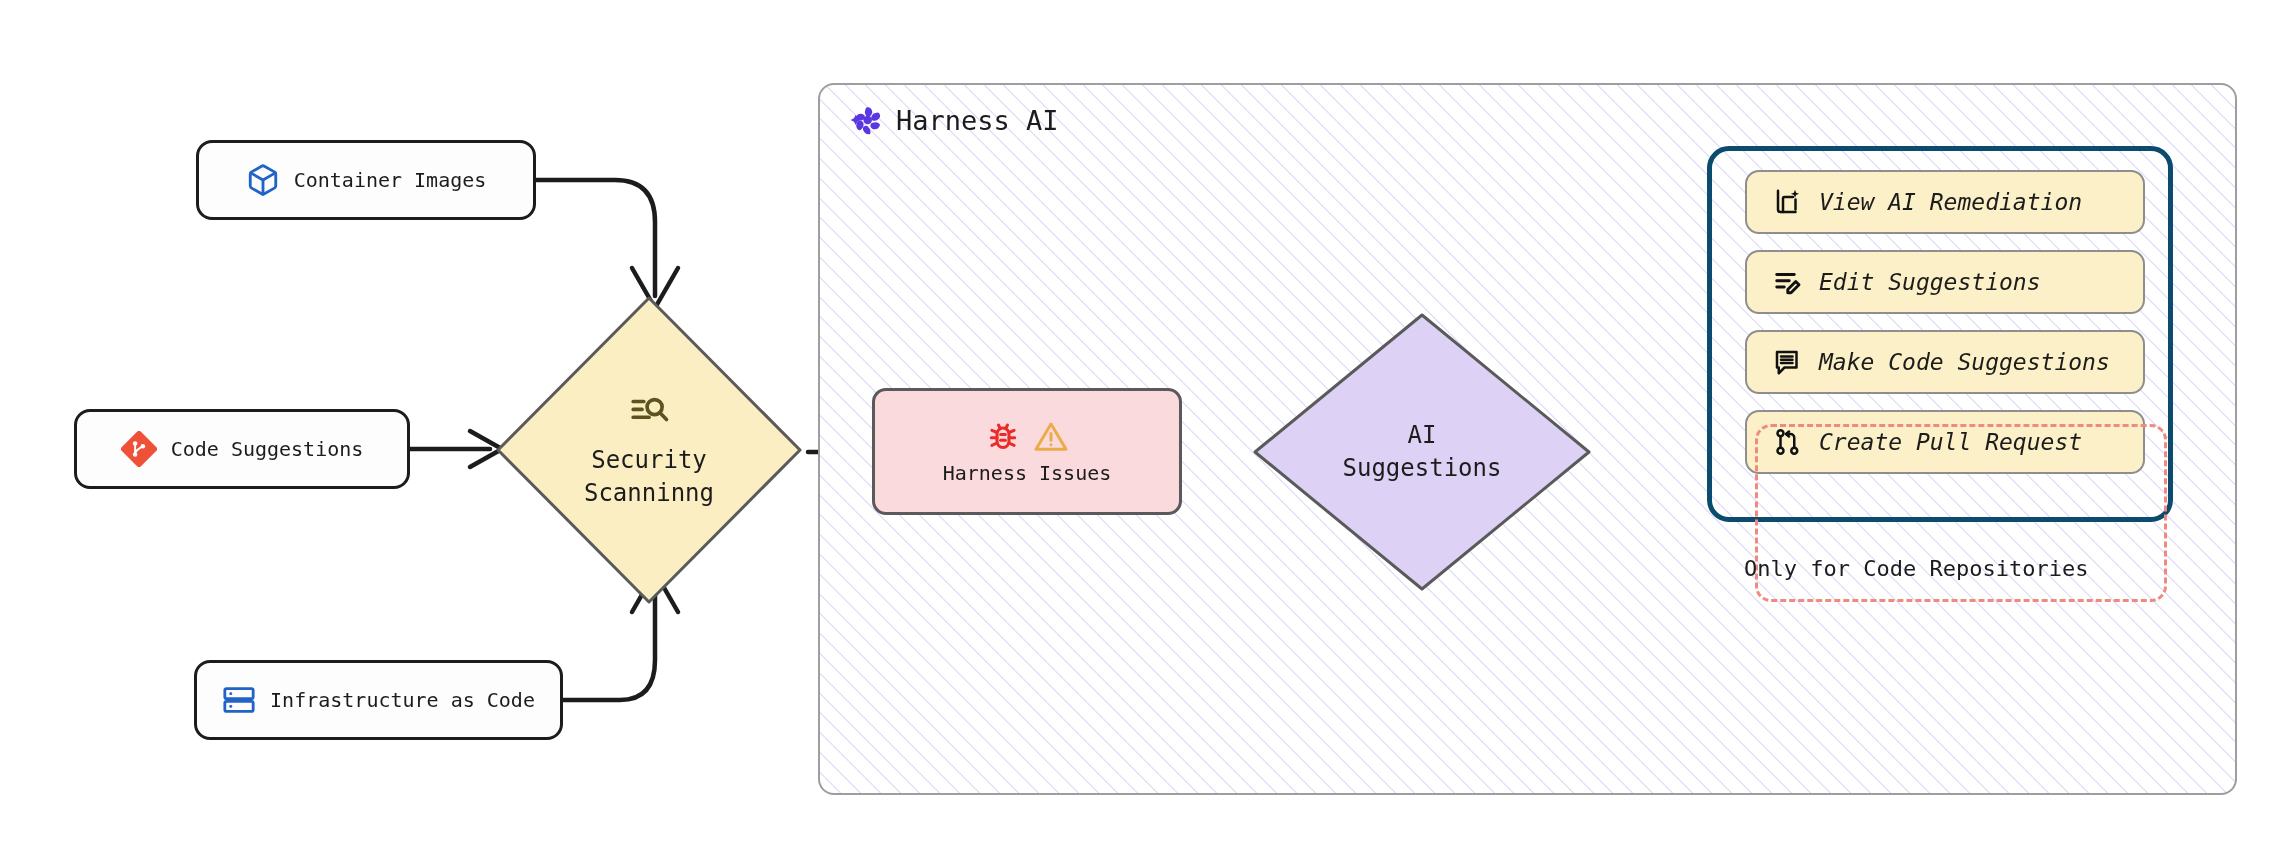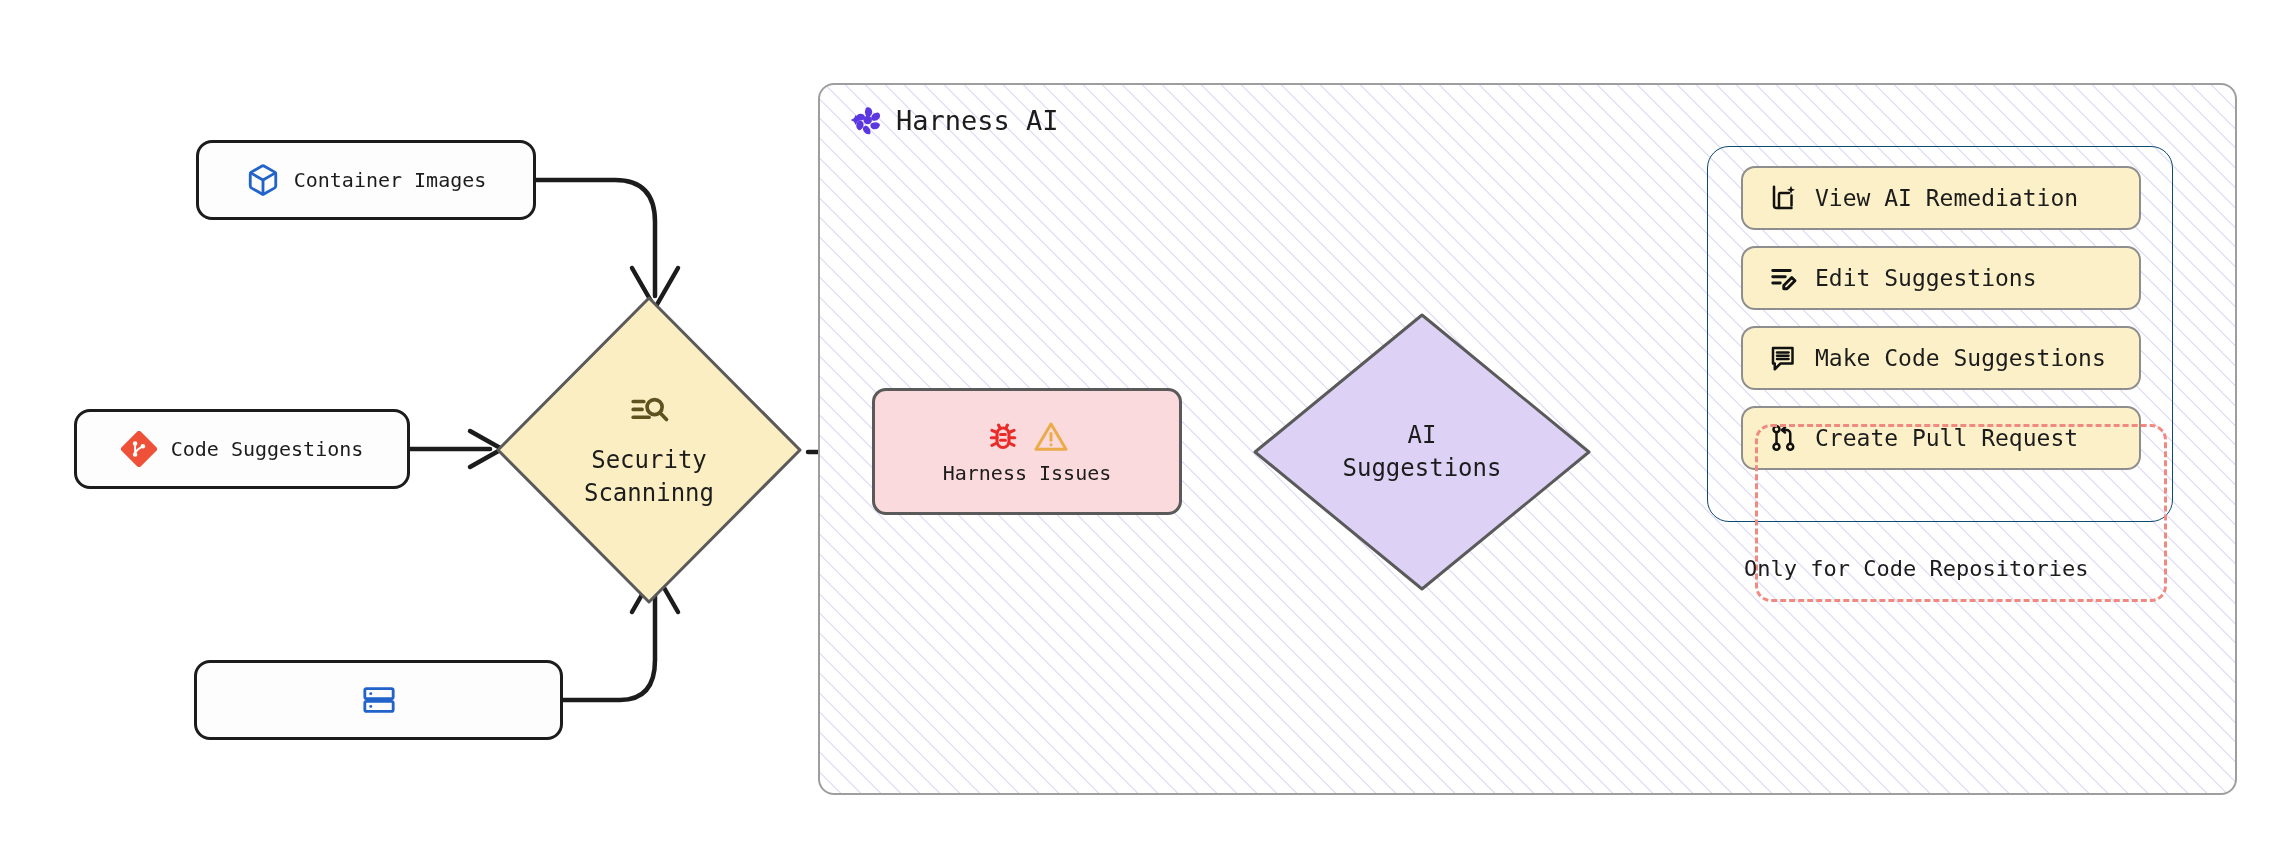--- a/index.html
+++ b/index.html
@@ -142,24 +142,25 @@
   }
 
   
   .panel {
     position: absolute;
     left: 1707px;
     top: 146px;
     width: 466px;
     height: 376px;
     box-sizing: border-box;
-    border: 1px solid #0c4a6e;
+    border: 5px solid #0c4a6e;
     border-radius: 22px;
     background: transparent;
     z-index: 6;
+    font-style: italic;
   }
   .panel-inner {
     position: absolute;
     left: 33px;
     top: 19px;
     width: 400px;
     display: flex;
     flex-direction: column;
     gap: 16px;
   }
@@ -277,20 +278,21 @@
     <span>Code Suggestions</span>
   </div>
 
   <div class="node node-src" style="left:194px; top:660px; width:369px; height:80px;">
     <svg class="node-icon" width="34" height="34" viewBox="0 0 24 24" fill="none" stroke="#2163c9" stroke-width="2" stroke-linecap="round" stroke-linejoin="round">
       <rect x="2" y="4" width="20" height="7" rx="1.2"></rect>
       <rect x="2" y="13" width="20" height="7" rx="1.2"></rect>
       <circle cx="6.2" cy="7.5" r="1.05" fill="#2163c9" stroke="none"></circle>
       <circle cx="6.2" cy="16.5" r="1.05" fill="#2163c9" stroke="none"></circle>
     </svg>
+    <span>Infrastructure as Code</span>
   </div>
 
   <div class="diamond-wrap" style="left:490px; top:290px; width:318px; height:320px;">
     <svg class="diamond-shape" viewBox="0 0 318 320" preserveAspectRatio="none">
       <path d="M159 8 L310 160 L159 312 L8 160 Z" fill="#fbeec3" stroke="#5a5a5a" stroke-width="3" stroke-linejoin="round"></path>
     </svg>
     <div class="diamond-label">
       <svg class="diamond-icon" width="42" height="42" viewBox="0 0 24 24" fill="none" stroke="#5c531f" stroke-width="2.1" stroke-linecap="round">
         <path d="M3 6h6"></path>
         <path d="M3 10.5h5"></path>

